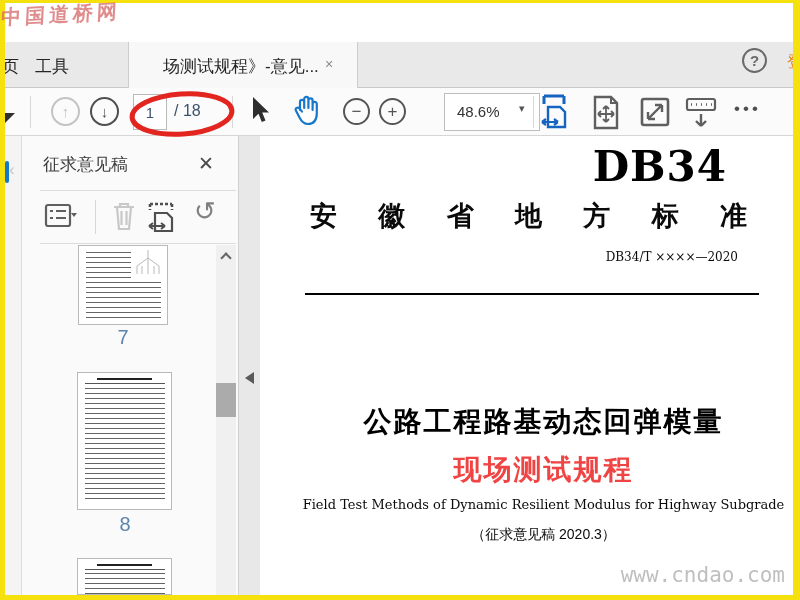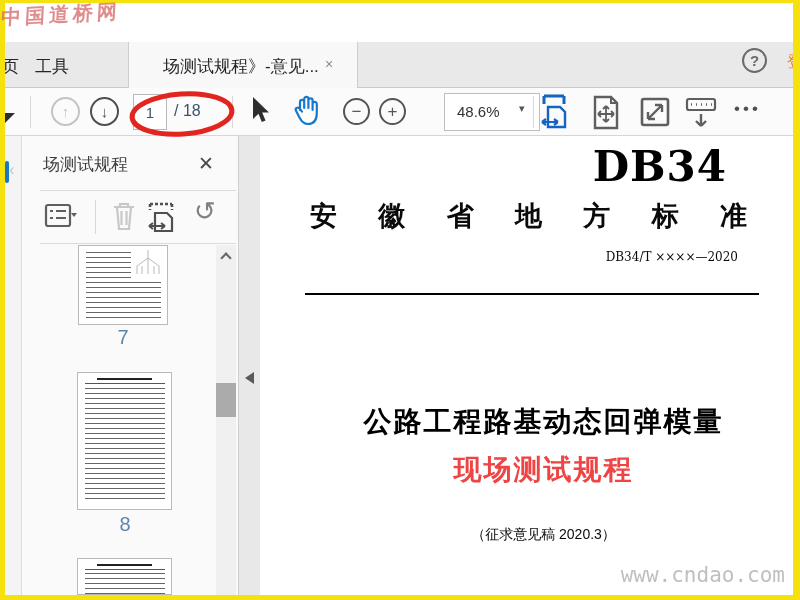--- a/index.html
+++ b/index.html
@@ -212,21 +212,21 @@
   <svg id="red-ellipse" width="112" height="52" viewBox="0 0 112 52">
     <ellipse cx="56" cy="26" rx="50" ry="20" fill="none" stroke="#e2261f" stroke-width="5" transform="rotate(-4 56 26)"></ellipse>
   </svg>
 
   <div id="nav-strip">
     <div id="nav-active-bar"></div>
     <div id="nav-chevron">‹</div>
   </div>
 
   <div id="panel">
-    <div id="panel-title">场测试规程</div>
+    <div id="panel-title">征求意见稿</div>
     <div id="panel-close">✕</div>
     <div id="pline1" class="pline"></div>
     <div id="opt-icon">
       <svg width="34" height="26" viewBox="0 0 34 26">
         <rect x="2" y="2" width="24" height="21" rx="2" fill="none" stroke="#5f5f5f" stroke-width="2.2"></rect>
         <path d="M6 8 h3 M12 8 h10 M6 15 h3 M12 15 h10" stroke="#5f5f5f" stroke-width="2"></path>
         <path d="M27 10 l6 0 -3 4 z" fill="#5f5f5f"></path>
       </svg>
     </div>
     <div id="psep"></div>
@@ -286,20 +286,21 @@
       <span>省</span>
       <span>地</span>
       <span>方</span>
       <span>标</span>
       <span>准</span>
     </div>
     <div id="doc-stdno">DB34/T ××××—2020</div>
     <div id="doc-hr"></div>
     <div id="doc-title1" class="doc-center">公路工程路基动态回弹模量</div>
     <div id="doc-title2" class="doc-center">现场测试规程</div>
+    <div id="doc-title-en" class="doc-center">Field Test Methods of Dynamic Resilient Modulus for Highway Subgrade</div>
     <div id="doc-draft" class="doc-center">（征求意见稿 2020.3）</div>
     <div id="wm-bottom">www.cndao.com</div>
   </div>
 
   <div id="yf-top" class="yframe"></div>
   <div id="yf-left" class="yframe"></div>
   <div id="yf-right" class="yframe"></div>
   <div id="yf-bottom" class="yframe"></div>
 
 </div>

